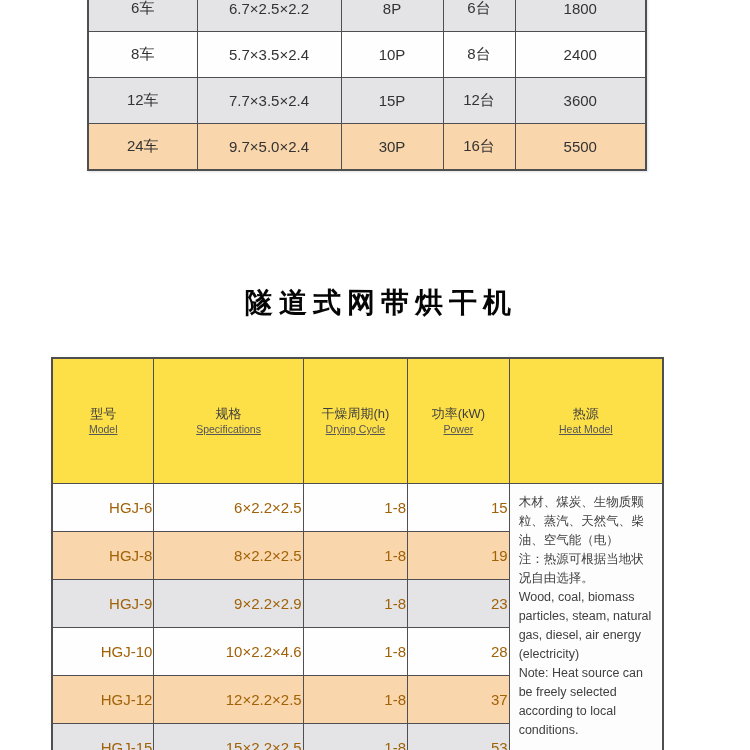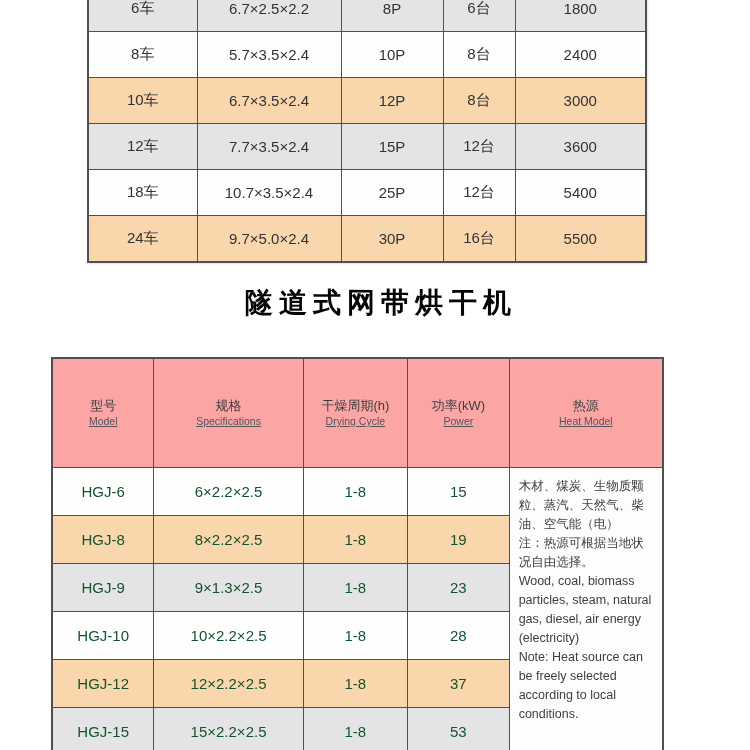--- a/index.html
+++ b/index.html
@@ -53,36 +53,36 @@
     position: absolute;
     left: 51px;
     top: 357px;
     border-collapse: collapse;
     table-layout: fixed;
     border: 2px solid #4f4f51;
     box-shadow: 1px 1px 2px rgba(0,0,0,0.12);
   }
   .spec-table th {
     border: 1px solid #4f4f51;
-    background: #fca5a5;
+    background: #fde047;
     height: 100px;
     text-align: center;
     vertical-align: middle;
     font-weight: normal;
-    padding: 4px 2px;
+    padding: 12px 2px;
   }
   .spec-table th .hz { font-size: 13px; color: #3d3d3f; line-height: 16px; }
   .spec-table th .he { font-size: 10.5px; color: #55555a; line-height: 13px; margin-top: 1px; text-decoration: underline; }
   .spec-table td {
     border: 1px solid #4f4f51;
     height: 45px;
-    text-align: center;
+    text-align: right;
     vertical-align: middle;
     font-size: 15px;
-    color: #14532d;
+    color: #a16207;
     overflow: hidden;
   }
   .spec-table td.heat-cell {
     background: #fdfdfd;
     text-align: left;
     vertical-align: top;
     padding: 9px 8px 6px 9px;
     font-size: 12.5px;
     line-height: 19px;
     color: #404040;
@@ -117,40 +117,26 @@
           <td>6台</td>
           <td>1800</td>
         </tr>
         <tr class="row-white">
           <td>8车</td>
           <td>5.7×3.5×2.4</td>
           <td>10P</td>
           <td>8台</td>
           <td>2400</td>
         </tr>
-        <tr class="row-orange">
-          <td>10车</td>
-          <td>6.7×3.5×2.4</td>
-          <td>12P</td>
-          <td>8台</td>
-          <td>3000</td>
-        </tr>
         <tr class="row-gray">
           <td>12车</td>
           <td>7.7×3.5×2.4</td>
           <td>15P</td>
           <td>12台</td>
           <td>3600</td>
-        </tr>
-        <tr class="row-white">
-          <td>18车</td>
-          <td>10.7×3.5×2.4</td>
-          <td>25P</td>
-          <td>12台</td>
-          <td>5400</td>
         </tr>
         <tr class="row-orange">
           <td>24车</td>
           <td>9.7×5.0×2.4</td>
           <td>30P</td>
           <td>16台</td>
           <td>5500</td>
         </tr>
       </tbody>
   </table>
@@ -203,27 +189,27 @@
           </td>
         </tr>
         <tr class="row-orange">
           <td>HGJ-8</td>
           <td>8×2.2×2.5</td>
           <td>1-8</td>
           <td>19</td>
         </tr>
         <tr class="row-gray">
           <td>HGJ-9</td>
-          <td>9×1.3×2.5</td>
+          <td>9×2.2×2.9</td>
           <td>1-8</td>
           <td>23</td>
         </tr>
         <tr class="row-white">
           <td>HGJ-10</td>
-          <td>10×2.2×2.5</td>
+          <td>10×2.2×4.6</td>
           <td>1-8</td>
           <td>28</td>
         </tr>
         <tr class="row-orange">
           <td>HGJ-12</td>
           <td>12×2.2×2.5</td>
           <td>1-8</td>
           <td>37</td>
         </tr>
         <tr class="row-gray">

